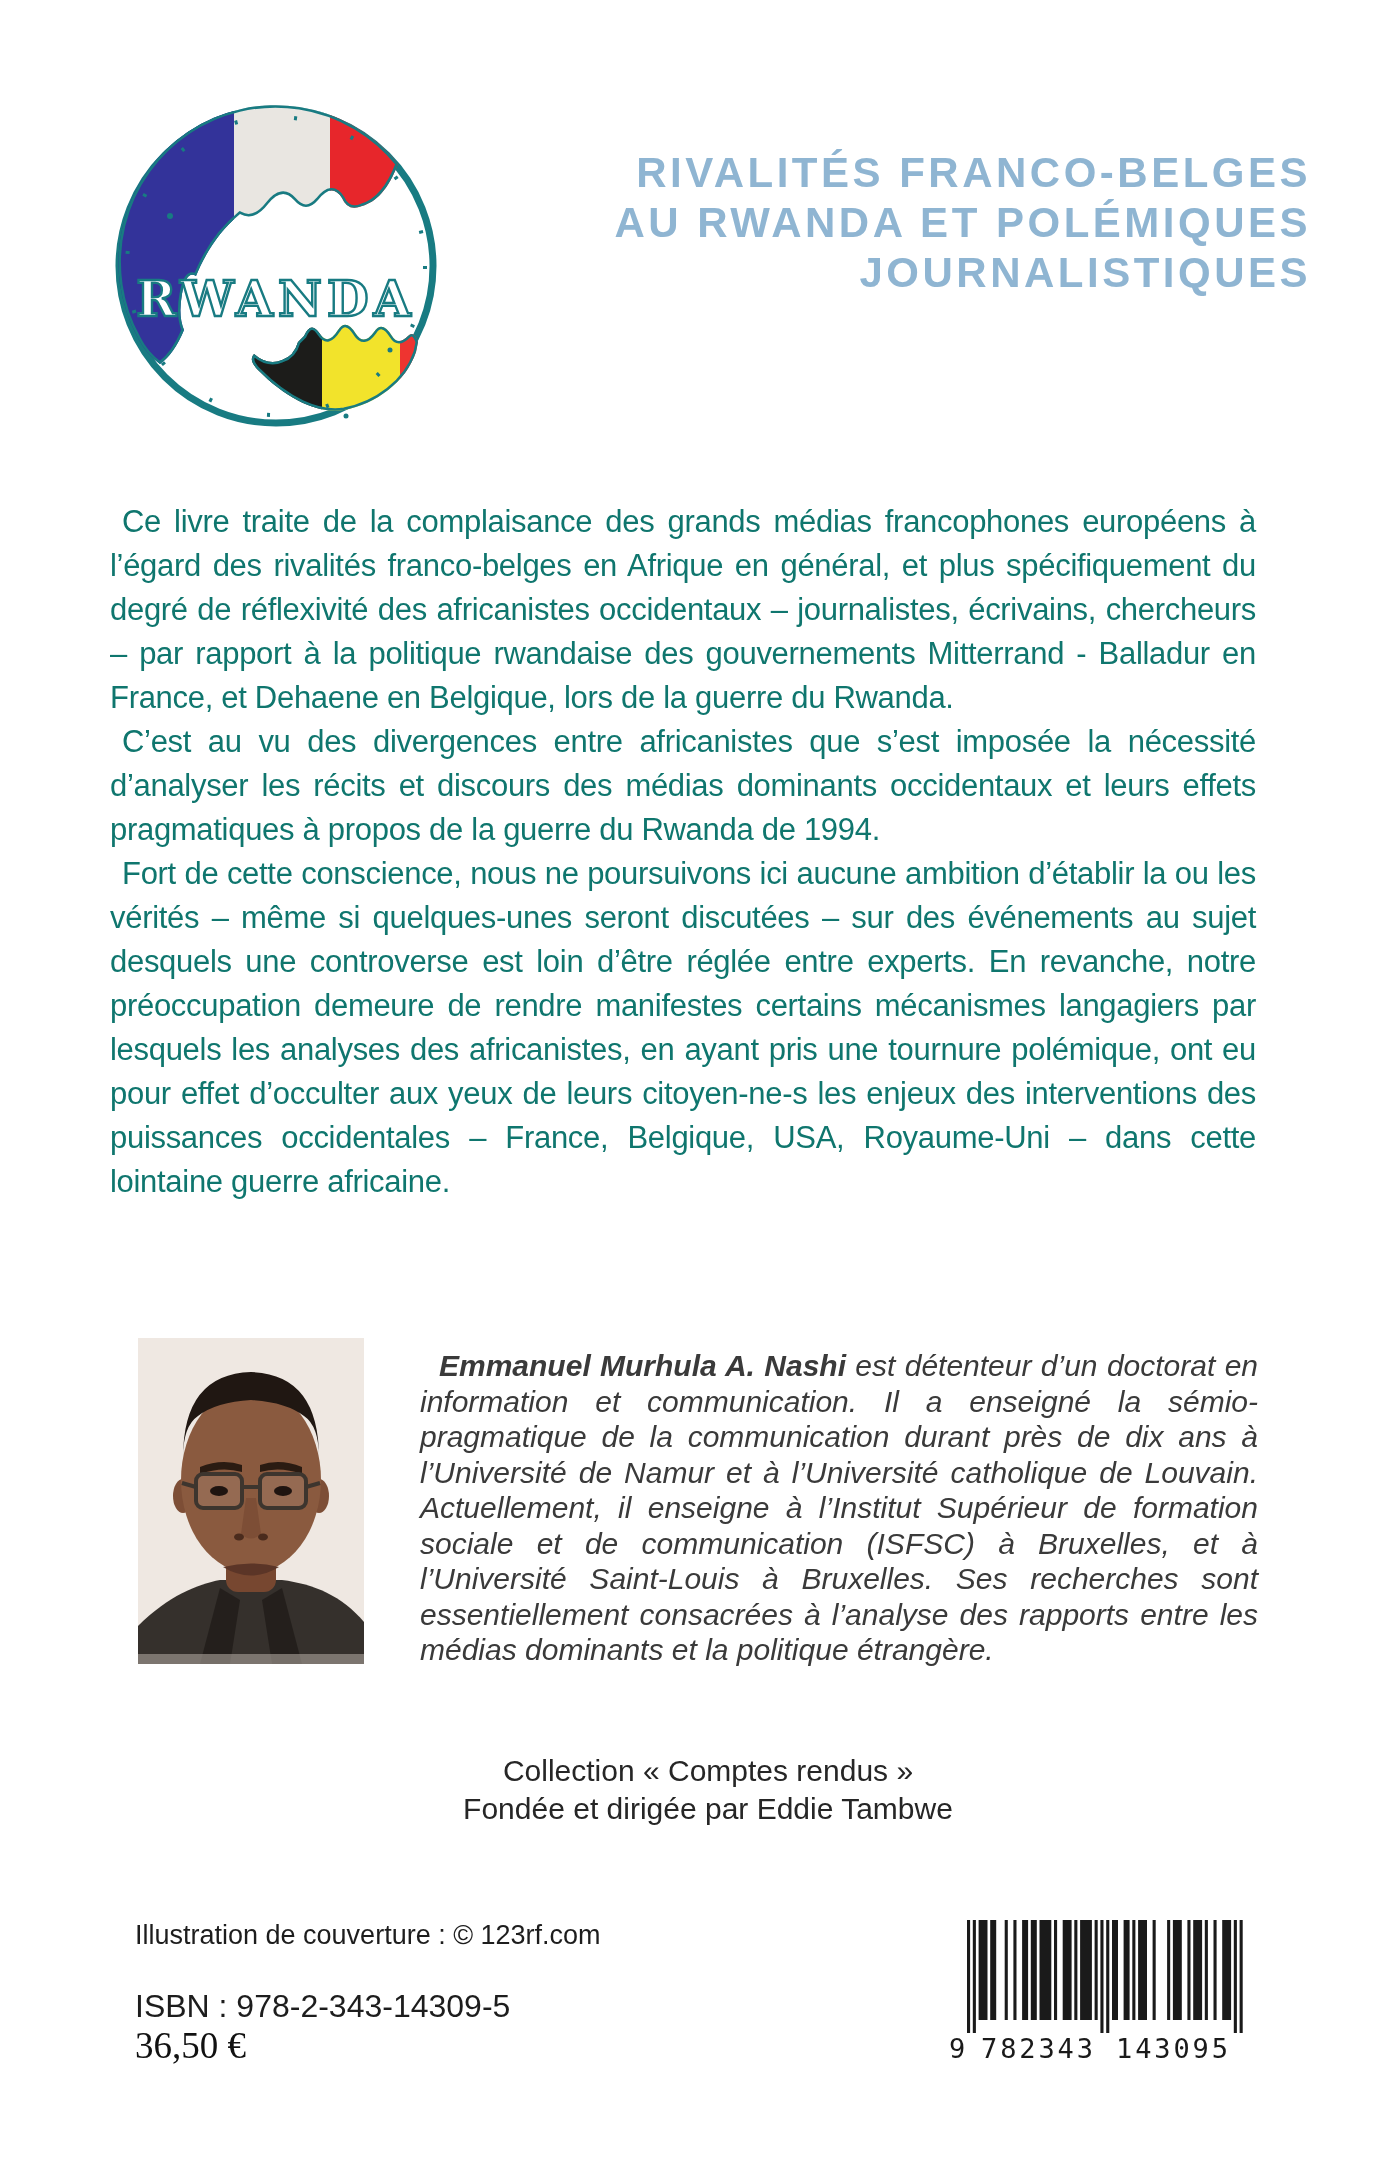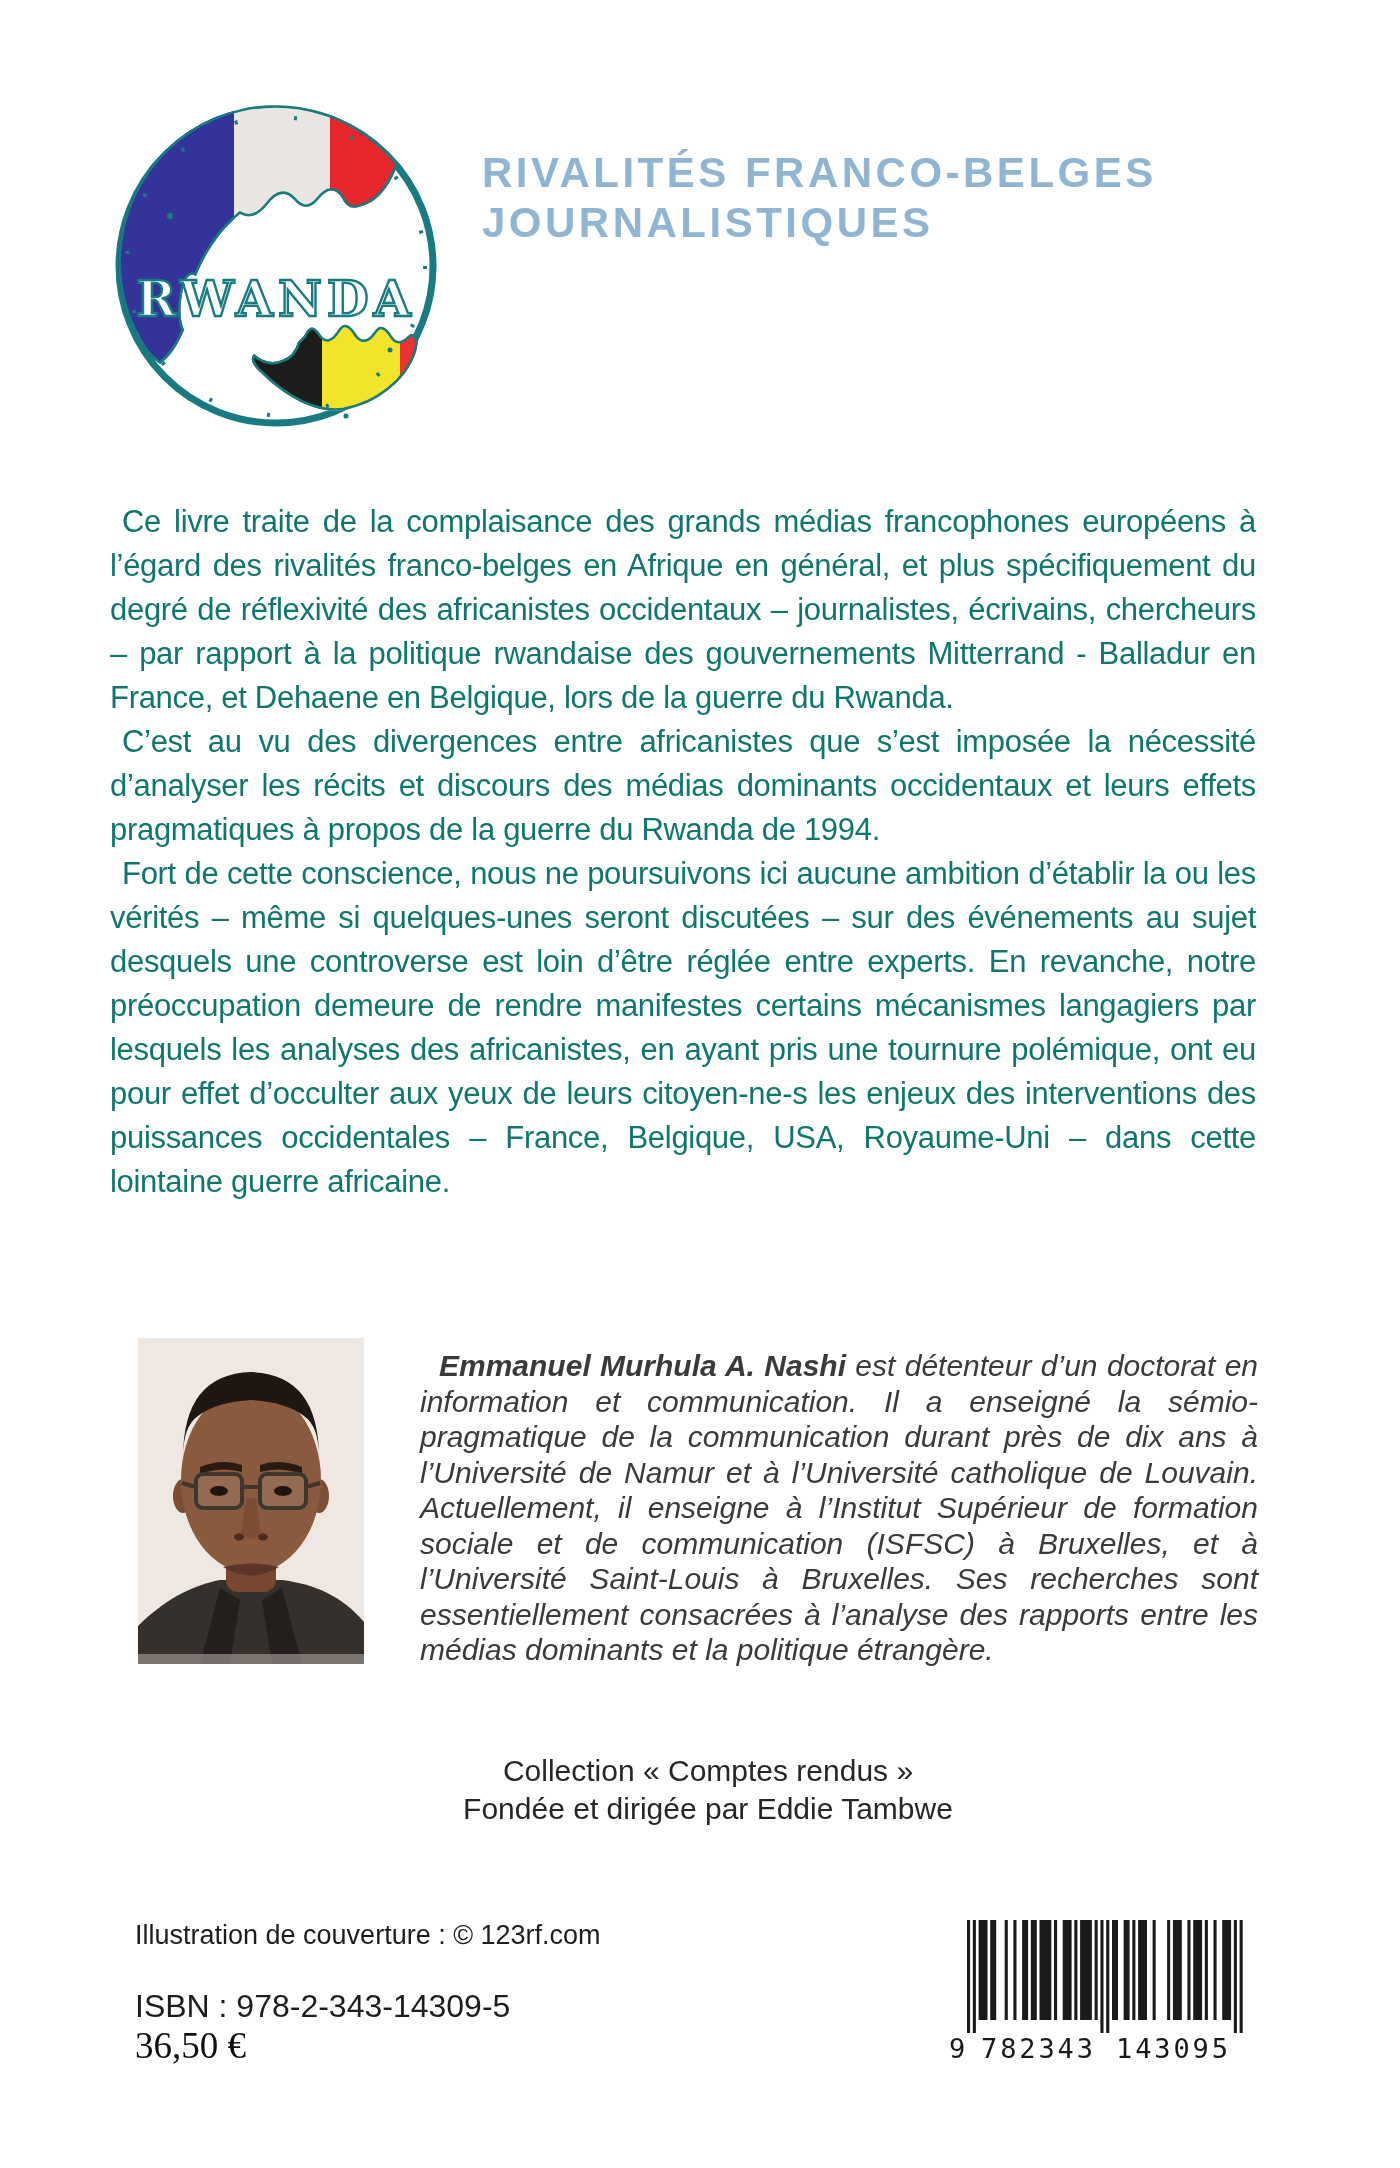--- a/index.html
+++ b/index.html
@@ -12,23 +12,23 @@
     overflow:hidden;
     font-family:"Liberation Sans", sans-serif;
   }
 
   
   .logo { position:absolute; left:108px; top:98px; width:336px; height:336px; }
   .logo svg { width:100%; height:100%; display:block; }
 
   
   .title {
-    position:absolute; left:482px; top:148px; width:860px;
+    position:absolute; left:451px; top:148px; width:860px;
     font-weight:700; font-size:42px; line-height:50px;
-    letter-spacing:3.5px; color:#8fb5d2;
+    letter-spacing:3.5px; color:#8fb5d2;text-align:right;
   }
 
   
   .synopsis {
     position:absolute; left:110px; top:500px; width:1146px;
     font-size:31px; line-height:44px; letter-spacing:-0.3px;
     color:#0f766e; text-align:justify;
   }
   .synopsis p { text-indent:12px; }
 
@@ -120,20 +120,21 @@
       <circle cx="62" cy="118" r="3" fill="#187b82"></circle>
       <circle cx="282" cy="252" r="2.5" fill="#187b82"></circle>
       <circle cx="238" cy="318" r="2.5" fill="#187b82"></circle>
 
       <text x="168" y="218" text-anchor="middle" font-family="DejaVu Serif, serif" font-size="48" font-weight="bold" letter-spacing="5" fill="#ffffff" stroke-width="2.4" stroke="#187b82">RWANDA</text>
     </svg>
   </div>
 
   <div class="title">
     <div>RIVALITÉS FRANCO-BELGES</div>
+    <div>AU RWANDA ET POLÉMIQUES</div>
     <div>JOURNALISTIQUES</div>
   </div>
 
   <div class="synopsis">
     <p>Ce livre traite de la complaisance des grands médias francophones européens à l’égard des rivalités franco-belges en Afrique en général, et plus spécifiquement du degré de réflexivité des africanistes occidentaux – journalistes, écrivains, chercheurs – par rapport à la politique rwandaise des gouvernements Mitterrand - Balladur en France, et Dehaene en Belgique, lors de la guerre du Rwanda.</p>
     <p>C’est au vu des divergences entre africanistes que s’est imposée la nécessité d’analyser les récits et discours des médias dominants occidentaux et leurs effets pragmatiques à propos de la guerre du Rwanda de 1994.</p>
     <p>Fort de cette conscience, nous ne poursuivons ici aucune ambition d’établir la ou les vérités – même si quelques-unes seront discutées – sur des événements au sujet desquels une controverse est loin d’être réglée entre experts. En revanche, notre préoccupation demeure de rendre manifestes certains mécanismes langagiers par lesquels les analyses des africanistes, en ayant pris une tournure polémique, ont eu pour effet d’occulter aux yeux de leurs citoyen-ne-s les enjeux des interventions des puissances occidentales – France, Belgique, USA, Royaume-Uni – dans cette lointaine guerre africaine.</p>
   </div>
 
   <div class="author-photo">

